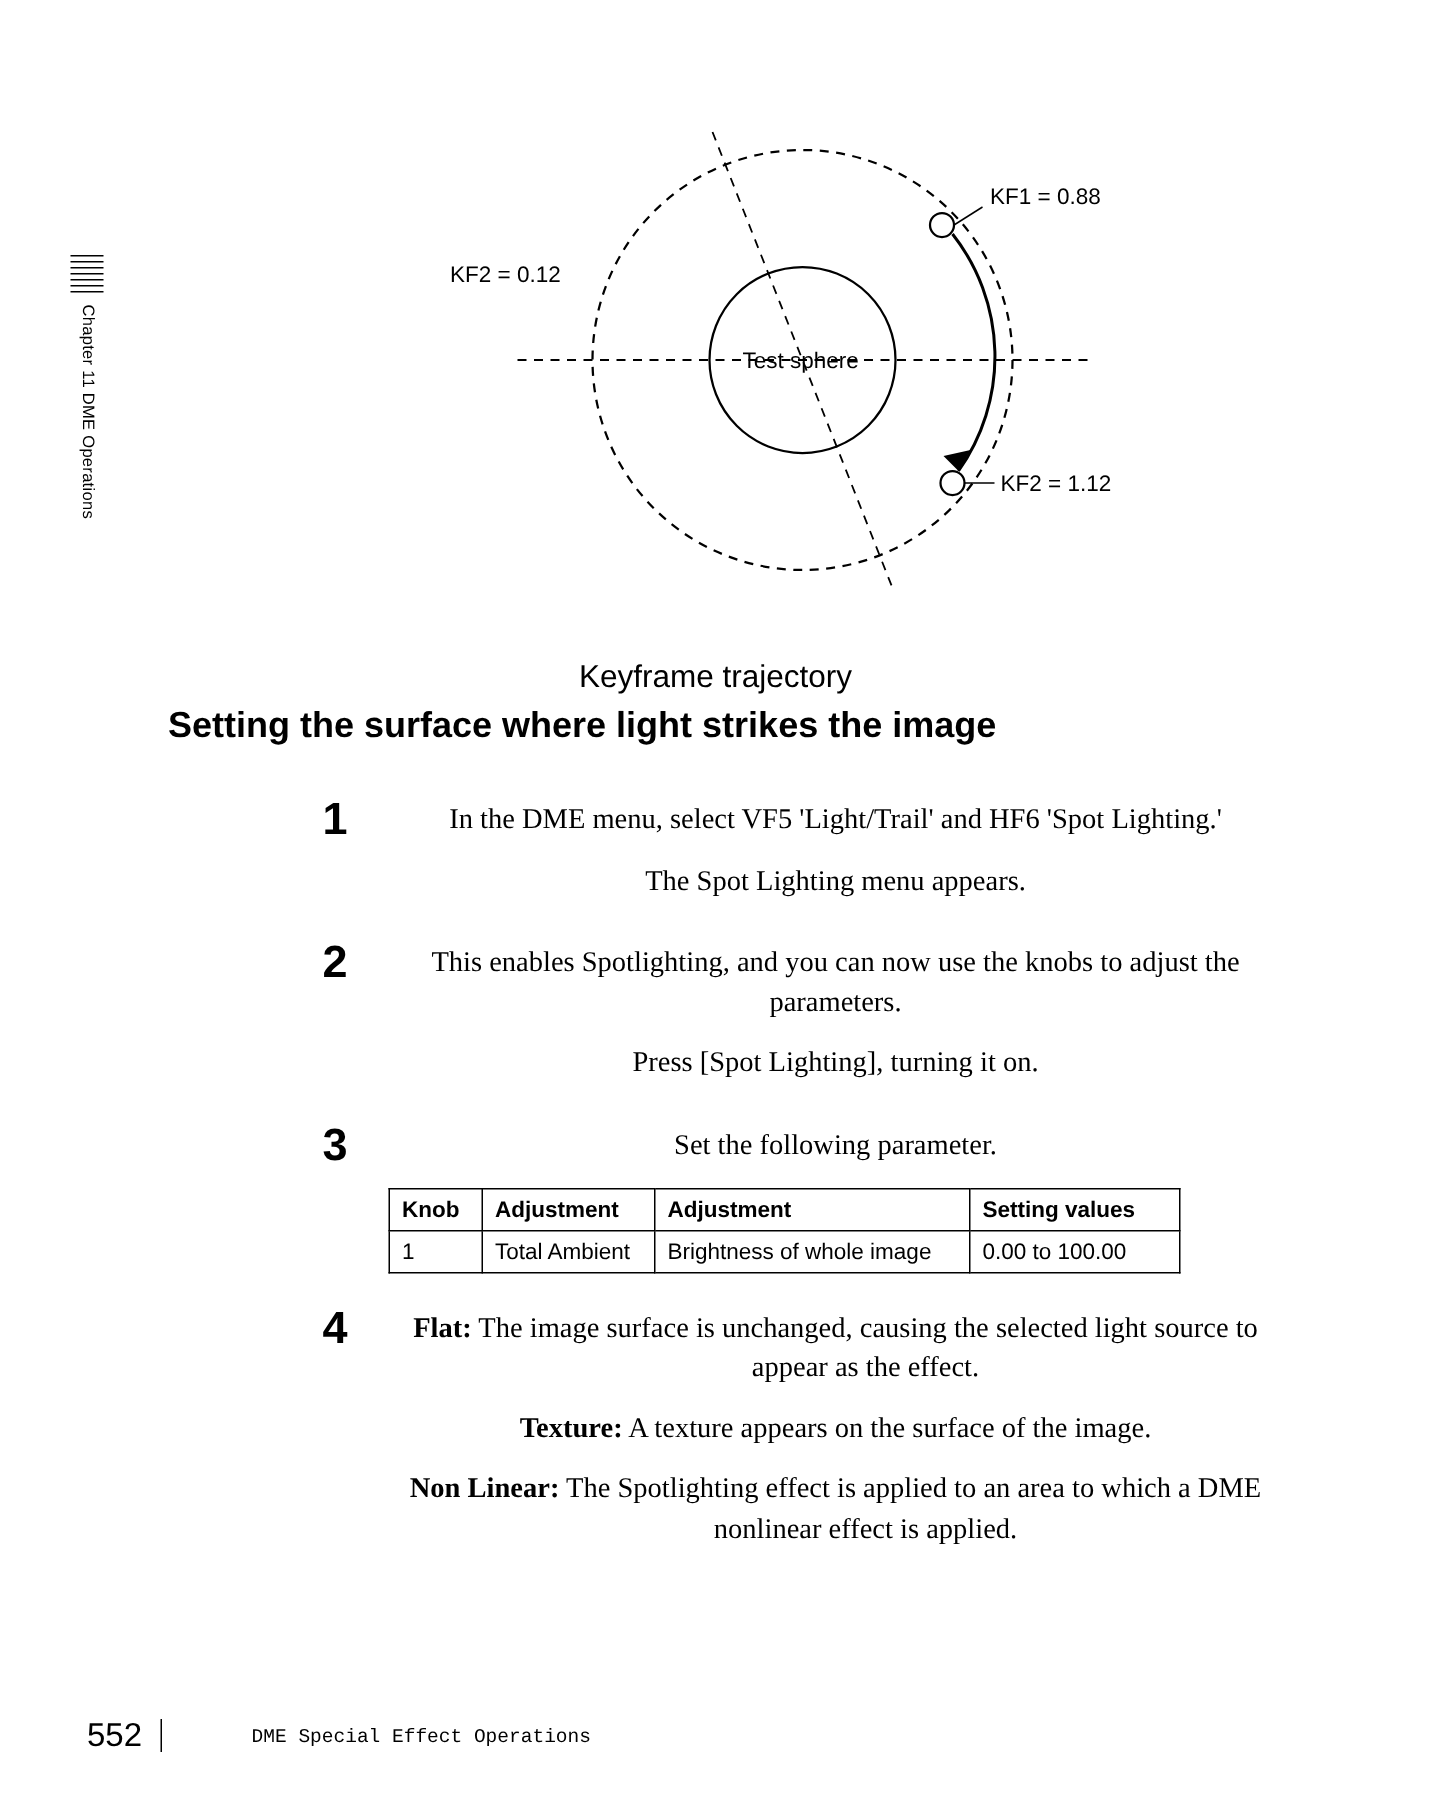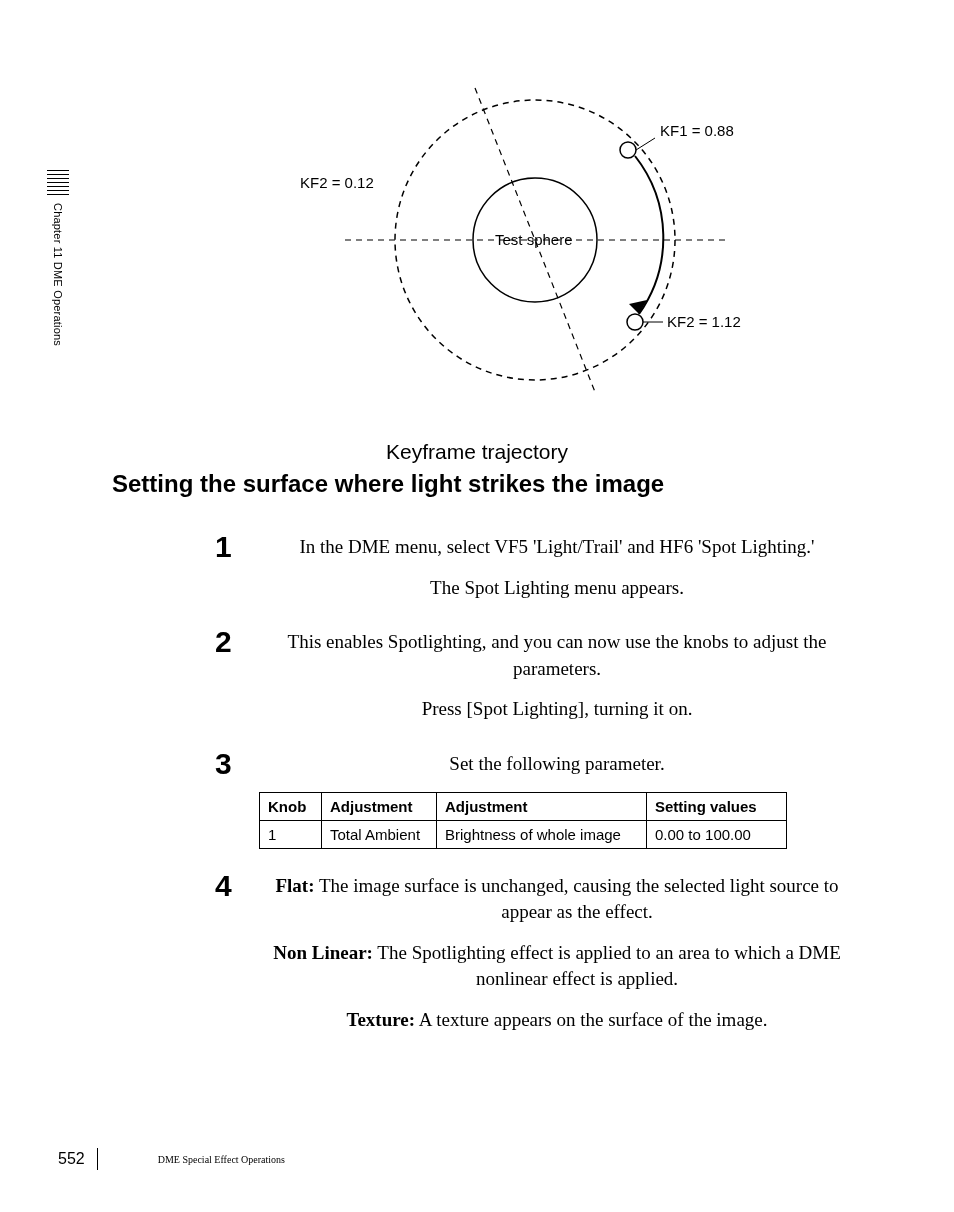--- a/index.html
+++ b/index.html
@@ -105,28 +105,28 @@
   .footer {
     position: absolute;
     left: 58px;
     bottom: 42px;
     display: flex;
     align-items: center;
     gap: 12px;
   }
   .page-num {
     font-family: Arial, Helvetica, sans-serif;
-    font-size: 16px;
+    font-size: 22px;
   }
   .footer-sep {
     width: 1px; height: 22px; background: #000;
   }
   .footer-title {
-    font-family: Liberation Serif, serif;
-    font-size: 10px;
+    font-family: Liberation Mono, monospace;
+    font-size: 13px;
     padding-left: 48px;
   }
   .arial-label { font-family: Arial, Helvetica, sans-serif; font-size: 15px; }
 </style>
 </head>
 <body>
 
 <div class="sidebar-tab">
   <div class="sidebar-lines">
     <span></span>
@@ -212,22 +212,22 @@
       </tbody>
         </table>
     </div>
   </div>
 
   <div class="step">
     <div class="step-num">4</div>
     <div class="step-body">
       <div class="defs">
         <p class="def"><span class="term">Flat:</span><span> The image surface is unchanged, causing the selected light source to appear as the effect.</span></p>
+        <p class="def"><span class="term">Texture:</span><span> A texture appears on the surface of the image.</span></p>
         <p class="def"><span class="term">Non Linear:</span><span> The Spotlighting effect is applied to an area to which a DME nonlinear effect is applied.</span></p>
-        <p class="def"><span class="term">Texture:</span><span> A texture appears on the surface of the image.</span></p>
       </div>
     </div>
   </div>
 
 </div>
 
 <div class="footer">
   <div class="page-num">552</div>
   <div class="footer-sep"></div>
   <div class="footer-title">DME Special Effect Operations</div>

